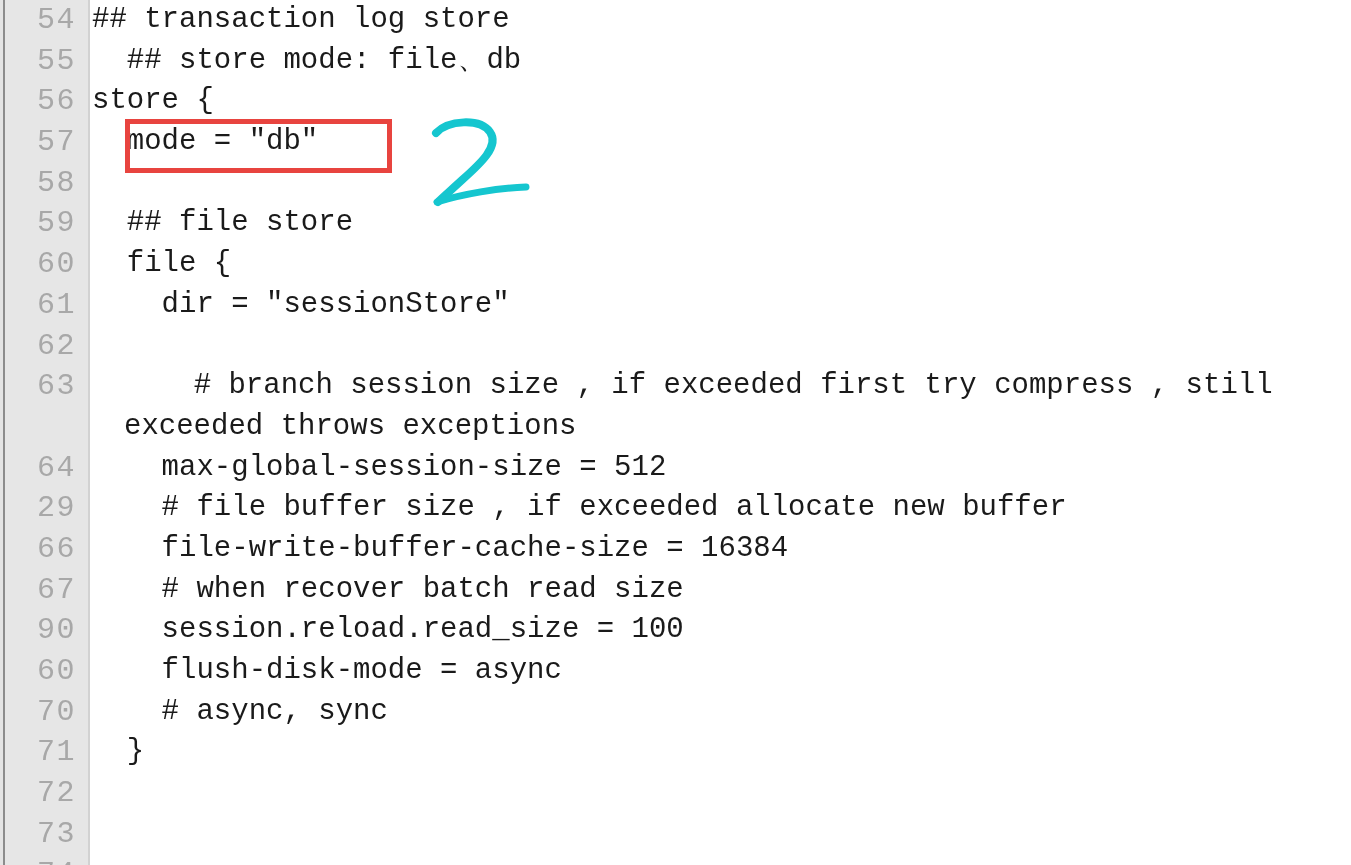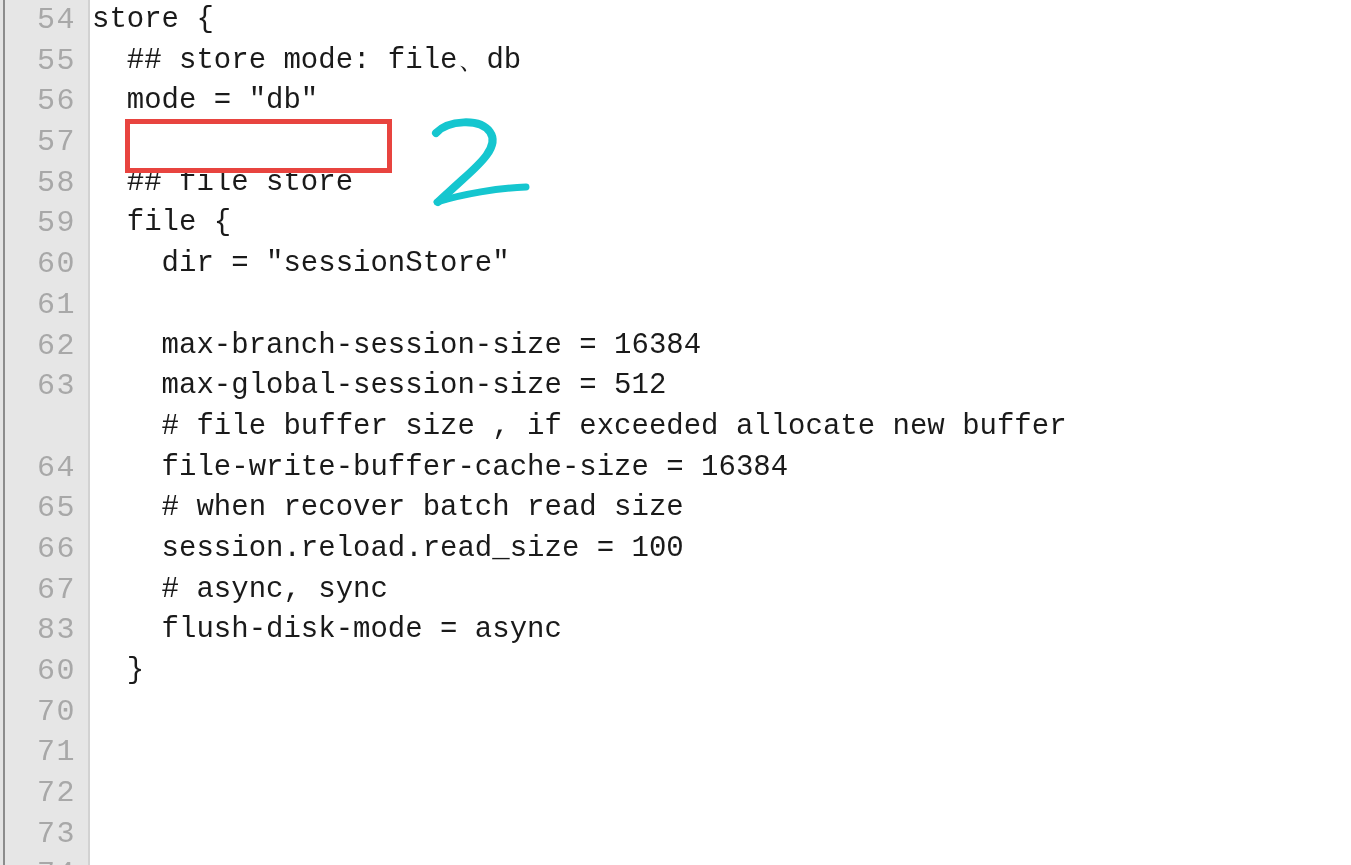--- a/index.html
+++ b/index.html
@@ -121,49 +121,50 @@
       <div class="row"><span class="ln">55</span></div>
       <div class="row"><span class="ln">56</span></div>
       <div class="row"><span class="ln">57</span></div>
       <div class="row"><span class="ln">58</span></div>
       <div class="row"><span class="ln">59</span></div>
       <div class="row"><span class="ln">60</span></div>
       <div class="row"><span class="ln">61</span></div>
       <div class="row"><span class="ln">62</span></div>
       <div class="row wrapped"><span class="ln">63</span></div>
       <div class="row"><span class="ln">64</span></div>
-      <div class="row"><span class="ln">65</span></div>
+      <div class="row"><span class="ln">29</span></div>
       <div class="row"><span class="ln">66</span></div>
       <div class="row"><span class="ln">67</span></div>
-      <div class="row"><span class="ln">83</span></div>
+      <div class="row"><span class="ln">90</span></div>
       <div class="row"><span class="ln">60</span></div>
       <div class="row"><span class="ln">70</span></div>
       <div class="row"><span class="ln">71</span></div>
       <div class="row"><span class="ln">72</span></div>
       <div class="row"><span class="ln">73</span></div>
       <div class="row"><span class="ln">74</span></div>
     </div>
 
   <div class="code-area" id="code-area">
+      <div class="row"><div class="code-line">## transaction log store</div></div>
+      <div class="row"><div class="code-line">  ## store mode: file、db</div></div>
       <div class="row"><div class="code-line">store {</div></div>
-      <div class="row"><div class="code-line">  ## store mode: file、db</div></div>
       <div class="row"><div class="code-line">  mode = "db"</div></div>
       <div class="row"><div class="code-line"></div></div>
       <div class="row"><div class="code-line">  ## file store</div></div>
       <div class="row"><div class="code-line">  file {</div></div>
       <div class="row"><div class="code-line">    dir = "sessionStore"</div></div>
       <div class="row"><div class="code-line"></div></div>
-      <div class="row"><div class="code-line">    max-branch-session-size = 16384</div></div>
+      <div class="row wrapped"><div class="code-line wrap">    # branch session size , if exceeded first try compress , still exceeded throws exceptions</div></div>
       <div class="row"><div class="code-line">    max-global-session-size = 512</div></div>
       <div class="row"><div class="code-line">    # file buffer size , if exceeded allocate new buffer</div></div>
       <div class="row"><div class="code-line">    file-write-buffer-cache-size = 16384</div></div>
       <div class="row"><div class="code-line">    # when recover batch read size</div></div>
       <div class="row"><div class="code-line">    session.reload.read_size = 100</div></div>
+      <div class="row"><div class="code-line">    flush-disk-mode = async</div></div>
       <div class="row"><div class="code-line">    # async, sync</div></div>
-      <div class="row"><div class="code-line">    flush-disk-mode = async</div></div>
       <div class="row"><div class="code-line">  }</div></div>
       <div class="row"><div class="code-line"></div></div>
     </div>
 
   <div class="hl-box"></div>
 
   <div class="ink-two">
     <svg width="130" height="105" viewBox="0 0 130 105" xmlns="http://www.w3.org/2000/svg">
       <path d="M 18 21 C 30 8, 62 6, 72 20 C 82 34, 62 52, 44 68 C 32 79, 24 86, 20 90" stroke="#15c6cf" stroke-width="8" fill="none" stroke-linecap="round" stroke-linejoin="round"></path>
       <path d="M 19 90 C 45 82, 80 76, 108 75" stroke="#15c6cf" stroke-width="7" fill="none" stroke-linecap="round" stroke-linejoin="round"></path>

